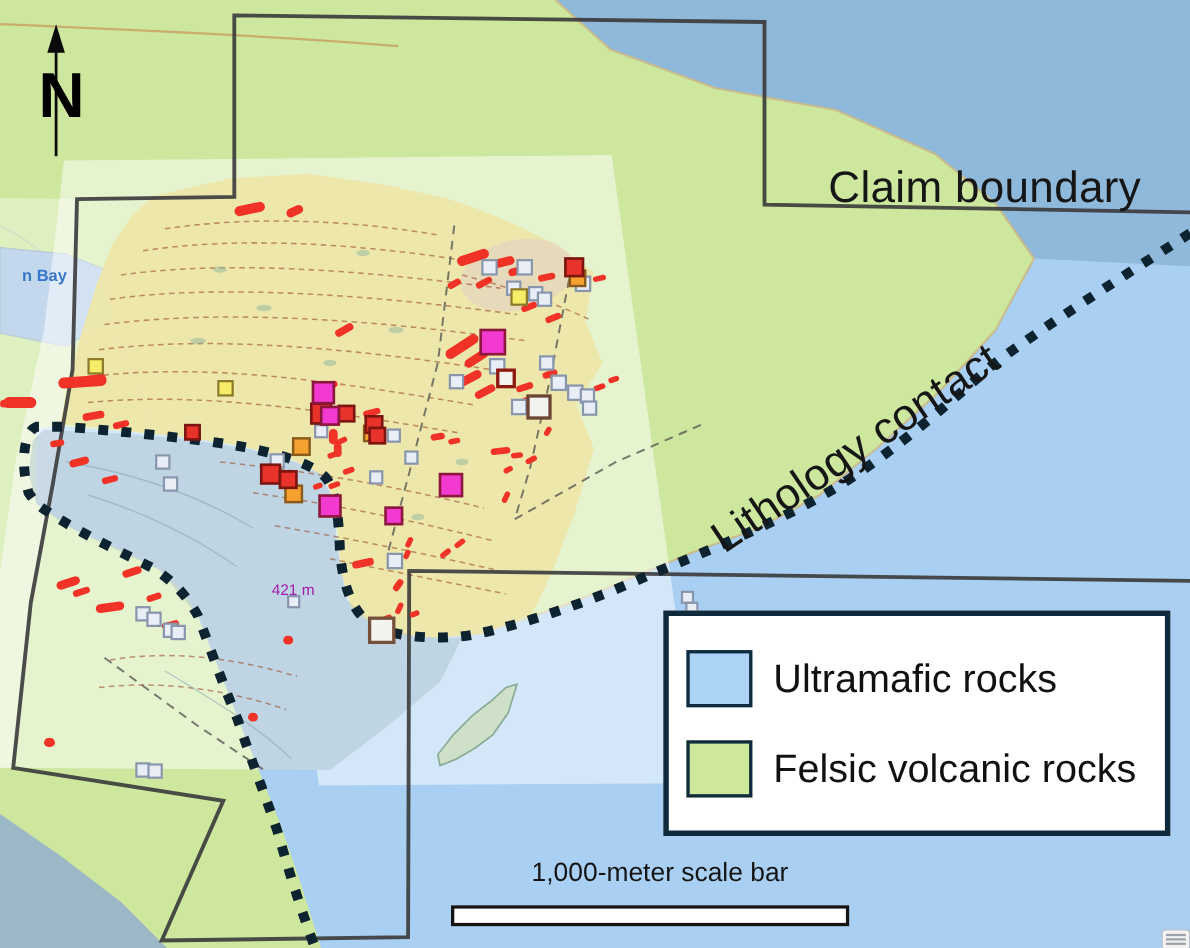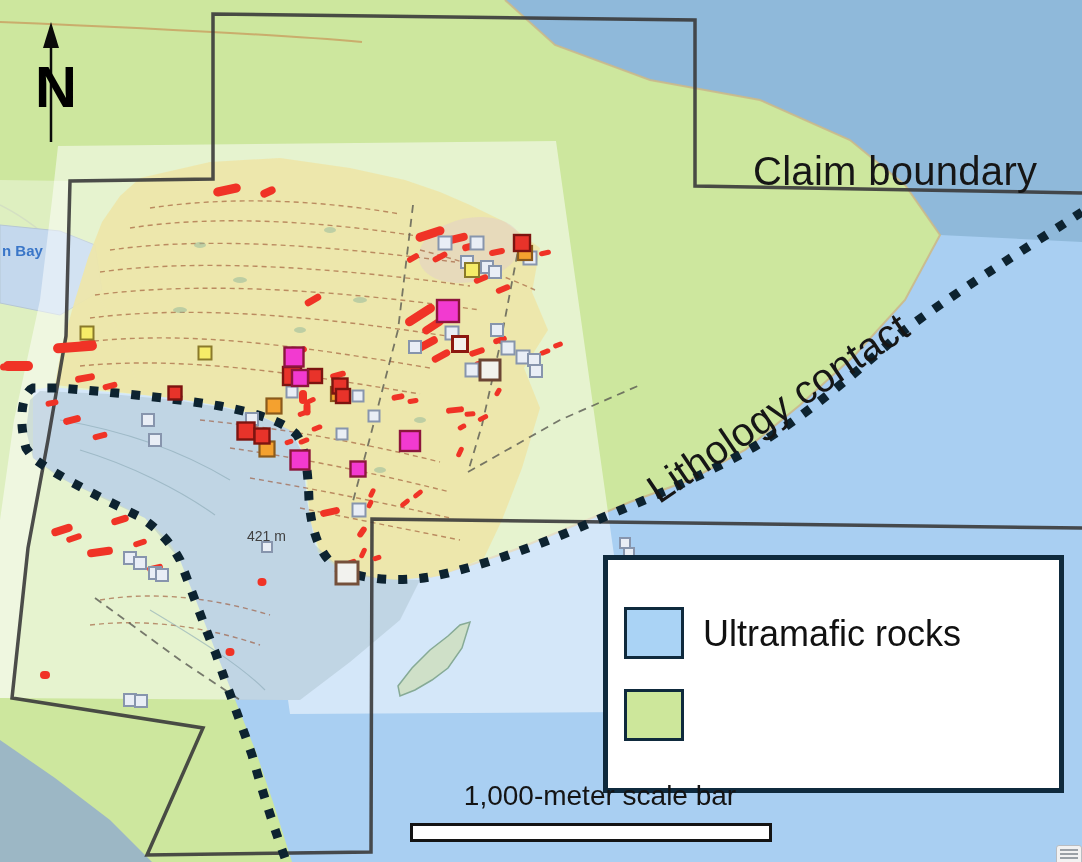--- a/index.html
+++ b/index.html
@@ -5,30 +5,30 @@
   html,body{margin:0;padding:0;background:#cde79e;}
   body{width:1082px;height:862px;position:relative;overflow:hidden;
        font-family:"Liberation Sans", sans-serif;}
   #map-stage{position:absolute;inset:0;}
   svg{position:absolute;left:0;top:0;}
   .overlay{position:absolute;color:#141414;white-space:nowrap;}
   .big-label{font-size:40px;letter-spacing:.3px;color:#161616;}
   #lith-label{left:778px;top:408px;transform:translate(-50%,-50%) rotate(-34deg);}
   #claim-label{left:729px;top:149px;margin-left:24px;}
   #north-n{left:35px;top:53px;font-size:58px;font-weight:600;color:#000;}
-  #bay-label{left:2px;top:242px;font-size:15px;font-weight:700;color:#3a76c8;}
-  #elev-label{left:247px;top:528px;font-size:14px;color:#404040;}
-  .legend{left:603px;top:555px;width:461px;height:238px;background:#fff;
+  #bay-label{left:20px;top:242px;font-size:15px;font-weight:700;color:#3a76c8;}
+  #elev-label{left:247px;top:528px;font-size:14px;color:#a21caf;}
+  .legend{left:603px;top:555px;width:461px;height:205px;background:#fff;
           border:5px solid #0f2a3d;box-sizing:border-box;
           display:flex;flex-direction:column;justify-content:center;
           gap:30px;padding-left:16px;}
   .legend-row{display:flex;align-items:center;}
   .swatch{width:54px;height:46px;border:3px solid #0f2a3d;flex:0 0 auto;}
   .legend-label{margin-left:19px;font-size:36px;line-height:41px;color:#111;}
-  #scale-text{left:370px;top:780px;width:460px;text-align:center;font-size:28px;}
+  #scale-text{left:370px;top:780px;width:460px;text-align:center;font-size:24px;}
   #scale-rect{left:410px;top:823px;width:362px;height:19px;background:#fff;
               border:3px solid #141414;box-sizing:border-box;}
   #corner-icon{left:1056px;top:845px;width:26px;height:20px;background:#f2f2f2;
                border:1px solid #b9bdc2;border-radius:3px;padding:3px 3px 0 3px;box-sizing:border-box;}
   #corner-icon i{display:block;height:2px;background:#9aa0a6;margin-bottom:2px;}
 </style>
 </head>
 <body>
 
 <div id="map-stage">
@@ -242,21 +242,21 @@
   <div class="overlay" id="bay-label">n Bay</div>
   <div class="overlay" id="elev-label">421 m</div>
 
   <div class="overlay legend">
     <div class="legend-row">
       <span class="swatch" style="background: rgb(170, 211, 245); border-color: rgb(15, 42, 61);"></span>
       <span class="legend-label">Ultramafic rocks</span>
     </div>
     <div class="legend-row">
       <span class="swatch" style="background: rgb(205, 231, 155); border-color: rgb(15, 42, 61);"></span>
-      <span class="legend-label"><br></span>
+      <span class="legend-label"><span>Felsic volcanic rocks</span><br></span>
     </div>
   </div>
 
   <div class="overlay" id="scale-text">1,000-meter scale bar</div>
   <div class="overlay" id="scale-rect"></div>
 
   <div class="overlay" id="corner-icon">
       <i></i>
       <i></i>
       <i></i>

